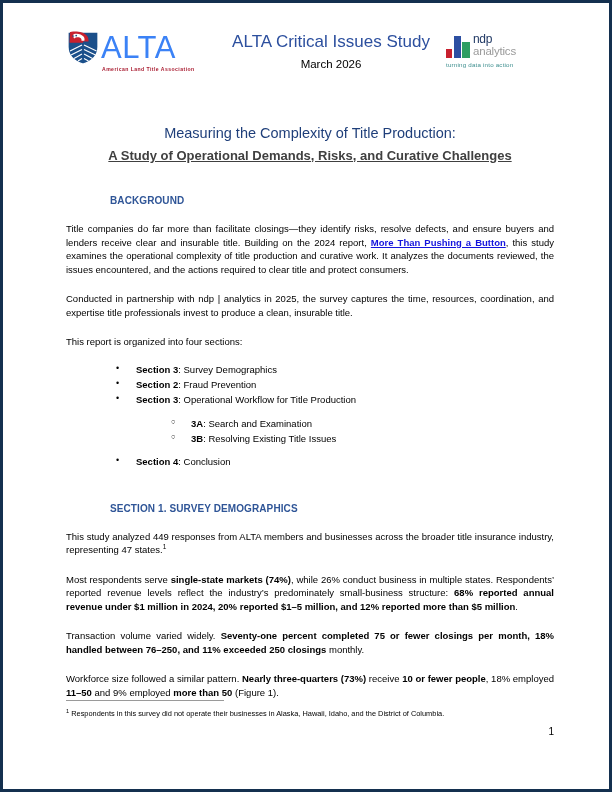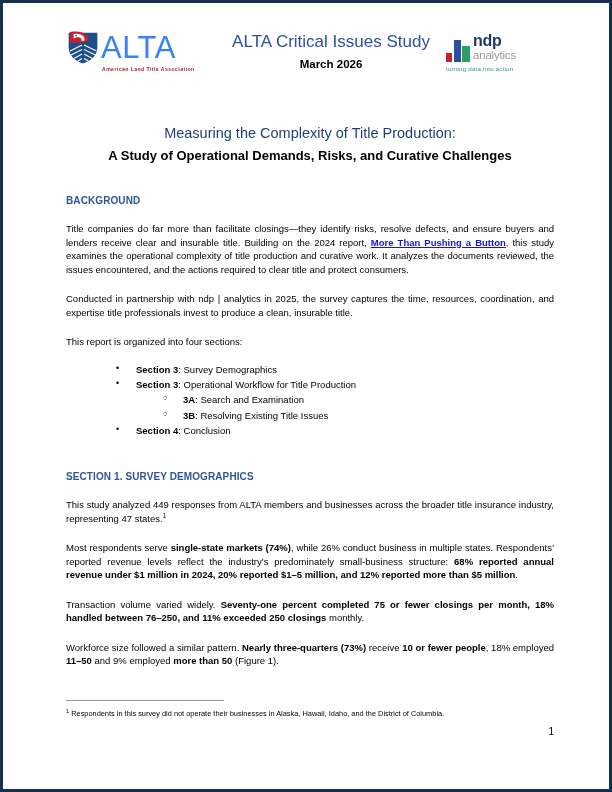--- a/index.html
+++ b/index.html
@@ -82,21 +82,21 @@
   }
   .doc-head-title {
     font-size: 17px;
     color: #2c4f9e;
     font-weight: 400;
     line-height: 1.15;
   }
   .doc-head-date {
     font-size: 11.5px;
     color: #000;
-    font-weight: 700;
+    font-weight: 400;
     margin-top: 6px;
   }
 
   .ndp-logo {
     width: 108px;
     flex: none;
     padding-top: 4px;
   }
   .ndp-top {
     display: flex;
@@ -107,22 +107,22 @@
     align-items: flex-end;
     height: 23px;
     gap: 1.5px;
     margin-right: 3px;
   }
   .bar-red { width: 6px; height: 9px; background: #c8202e; }
   .bar-blue { width: 7px; height: 22px; background: #2d4fa2; }
   .bar-green { width: 8px; height: 16px; background: #2e9e63; }
   .ndp-words { line-height: 1; }
   .ndp-name {
-    font-size: 16px;
-    font-weight: 700;
+    font-size: 12px;
+    font-weight: 400;
     color: #203864;
     letter-spacing: -0.3px;
   }
   .ndp-sub {
     font-size: 11.5px;
     color: #9a9a9a;
     letter-spacing: -0.2px;
     margin-top: 1px;
   }
   .ndp-tagline {
@@ -139,32 +139,34 @@
   }
   .main-title .line1 {
     font-size: 14.5px;
     font-weight: 400;
     color: #1f3f7a;
     line-height: 1.35;
   }
   .main-title .line2 {
     font-size: 13px;
     font-weight: 700;
-    color: #000000;
+    color: #404040;
     line-height: 1.35;
     margin-top: 3px;
+    text-decoration: underline;
   }
 
   
   .section-heading {
     font-size: 10px;
     font-weight: 700;
     color: #2f5597;
     letter-spacing: 0.1px;
     margin-top: 31px;
+    margin-left: 44px;
   }
   .section-heading.sec1 { margin-top: 33px; }
 
   p.body {
     font-size: 9.5px;
     line-height: 1.42;
     margin: 16px 0 0 0;
     text-align: justify;
     color: #000;
   }
@@ -190,21 +192,21 @@
     padding-left: 20px;
   }
   ul.lvl1 > li::before {
     content: "\2022";
     position: absolute;
     left: 0;
     top: -1px;
     font-size: 9px;
   }
   ul.lvl2 {
-    margin: 0;
+    margin: 8px;
     padding-left: 27px;
     list-style: none;
   }
   ul.lvl2 > li {
     font-size: 9.5px;
     line-height: 1.62;
     position: relative;
     padding-left: 20px;
   }
   ul.lvl2 > li::before {
@@ -310,20 +312,21 @@
     <div class="section-heading">BACKGROUND</div>
 
     <p class="body"><span>Title companies do far more than facilitate closings—they identify risks, resolve defects, and ensure buyers and lenders receive clear and insurable title. Building on the 2024 report, </span><a class="doclink" href="#">More Than Pushing a Button</a><span>, this study examines the operational complexity of title production and curative work. It analyzes the documents reviewed, the issues encountered, and the actions required to clear title and protect consumers.</span></p>
 
     <p class="body">Conducted in partnership with ndp | analytics in 2025, the survey captures the time, resources, coordination, and expertise title professionals invest to produce a clean, insurable title.</p>
 
     <p class="body nojust">This report is organized into four sections:</p>
 
     <ul class="lvl1">
       <li><span class="b">Section 3</span><span>: Survey Demographics</span></li>
+      <li><span class="b">Section 2</span><span>: Fraud Prevention</span></li>
       <li><span class="b">Section 3</span><span>: Operational Workflow for Title Production</span>
         <ul class="lvl2">
           <li><span class="b">3A</span><span>: Search and Examination</span></li>
           <li><span class="b">3B</span><span>: Resolving Existing Title Issues</span></li>
         </ul>
       </li>
       <li><span class="b">Section 4</span><span>: Conclusion</span></li>
     </ul>
 
     <div class="section-heading sec1">SECTION 1. SURVEY DEMOGRAPHICS</div>

